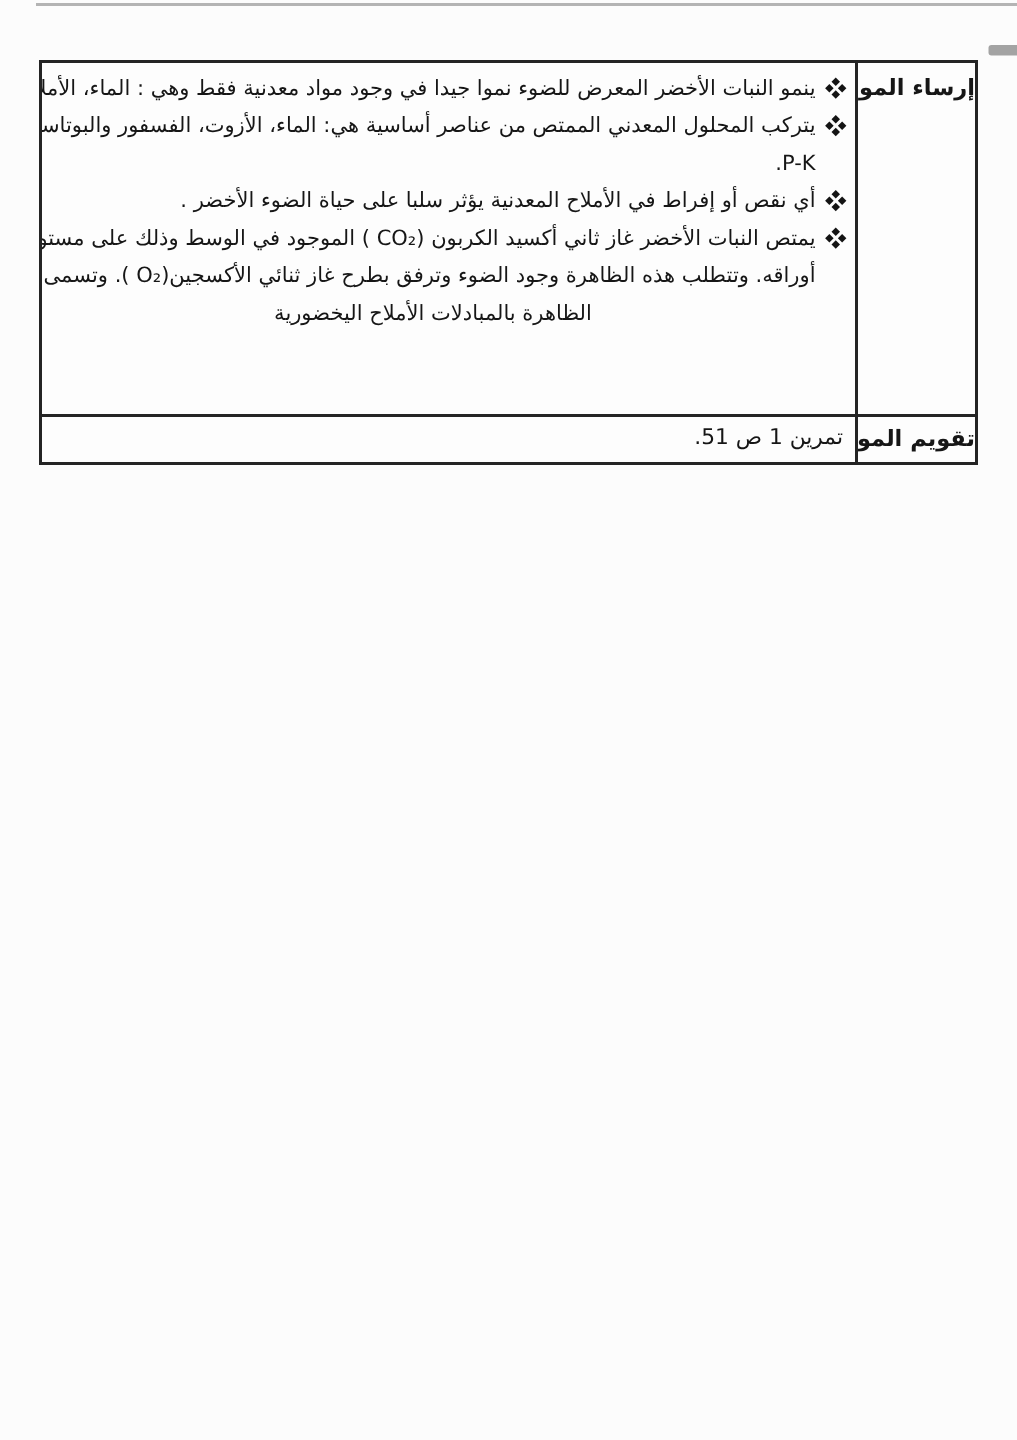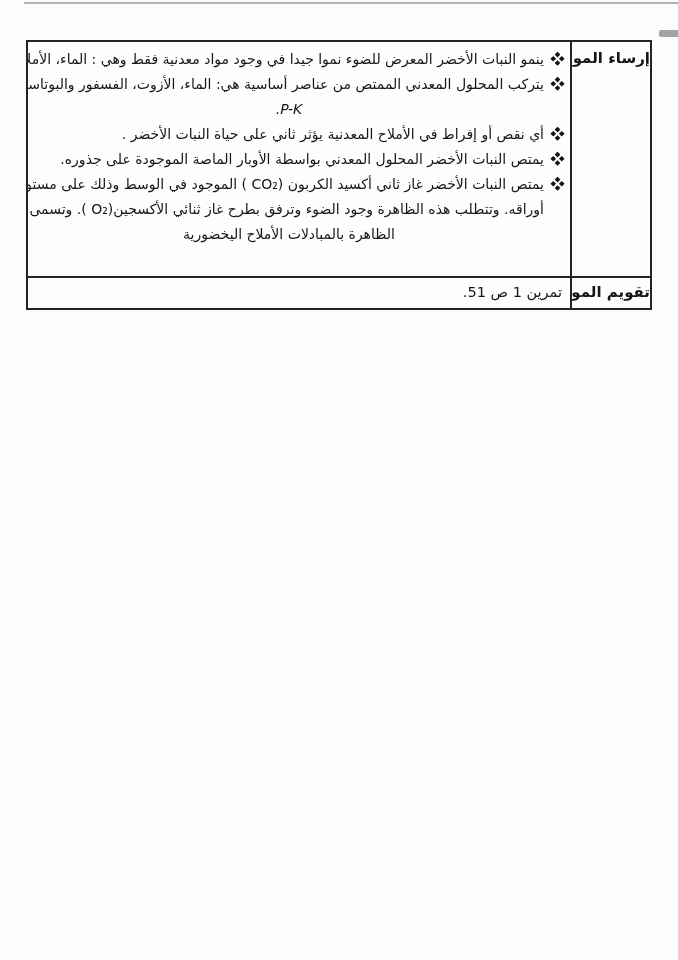--- a/index.html
+++ b/index.html
@@ -82,21 +82,21 @@
     background: #141414;
     box-shadow: 6px 0 0 #141414, 0 6px 0 #141414, 6px 6px 0 #141414;
   }
   .bullet-text { flex: 1 1 auto; min-width: 0; }
   .line {
     line-height: 25px;
     white-space: nowrap;
   }
   .line.right  { text-align: right; }
   .line.center { text-align: center; }
-  .line.left   { text-align: center; font-style: italic; }
+  .line.left   { text-align: right; }
 </style>
 </head>
 <body>
 
 <div class="page">
 
   <div class="artifact-top-line"></div>
   <div class="artifact-right-smudge"></div>
 
   <div class="doc-table">
@@ -114,27 +114,21 @@
           <div class="bullet-item">
             <span class="bullet-icon"></span>
             <div class="bullet-text">
               <div class="line right">يتركب المحلول المعدني الممتص من عناصر أساسية هي: الماء، الأزوت، الفسفور والبوتاسيوم N-‎</div>
               <div class="line left">P-K.</div>
             </div>
           </div>
           <div class="bullet-item">
             <span class="bullet-icon"></span>
             <div class="bullet-text">
-              <div class="line right">أي نقص أو إفراط في الأملاح المعدنية يؤثر ثاني على حياة النبات الأخضر .</div>
-            </div>
-          </div>
-          <div class="bullet-item">
-            <span class="bullet-icon"></span>
-            <div class="bullet-text">
-              <div class="line right">يمتص النبات الأخضر المحلول المعدني بواسطة الأوبار الماصة الموجودة على جذوره.</div>
+              <div class="line right">أي نقص أو إفراط في الأملاح المعدنية يؤثر سلبا على حياة الضوء الأخضر .</div>
             </div>
           </div>
           <div class="bullet-item">
             <span class="bullet-icon"></span>
             <div class="bullet-text">
               <div class="line right">يمتص النبات الأخضر غاز ثاني أكسيد الكربون (CO₂ ) الموجود في الوسط وذلك على مستوى</div>
               <div class="line right">أوراقه. وتتطلب هذه الظاهرة وجود الضوء وترفق بطرح غاز ثنائي الأكسجين(O₂ ). وتسمى هذه</div>
               <div class="line center">الظاهرة بالمبادلات الأملاح اليخضورية</div>
             </div>
           </div>

